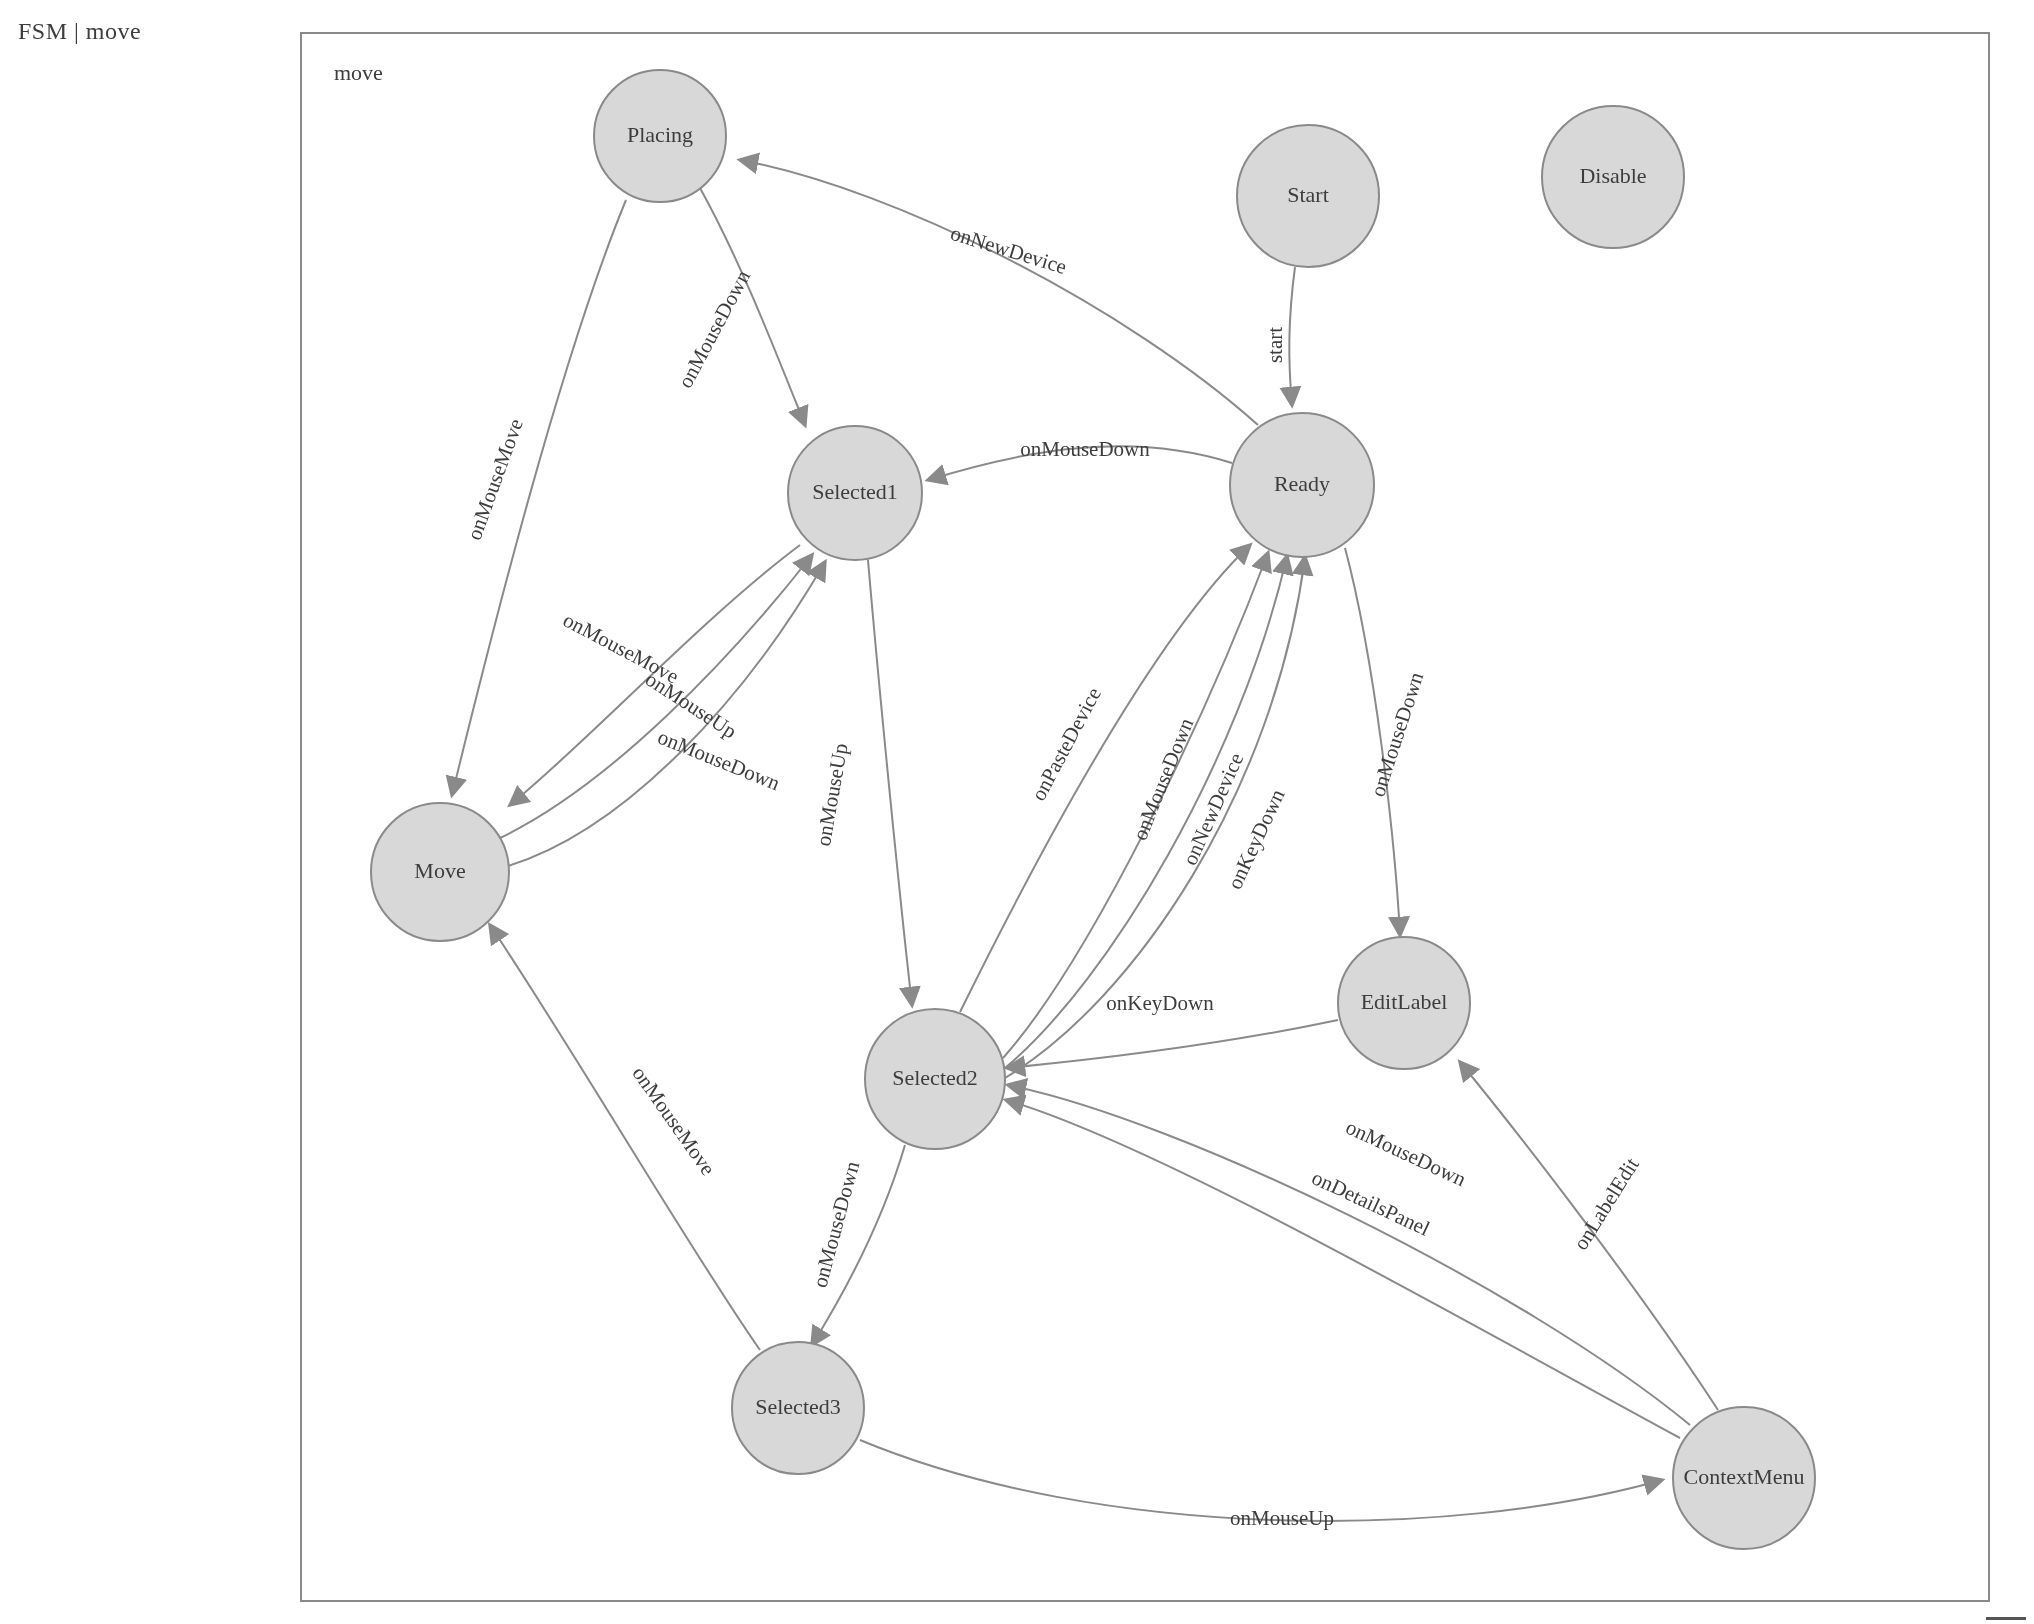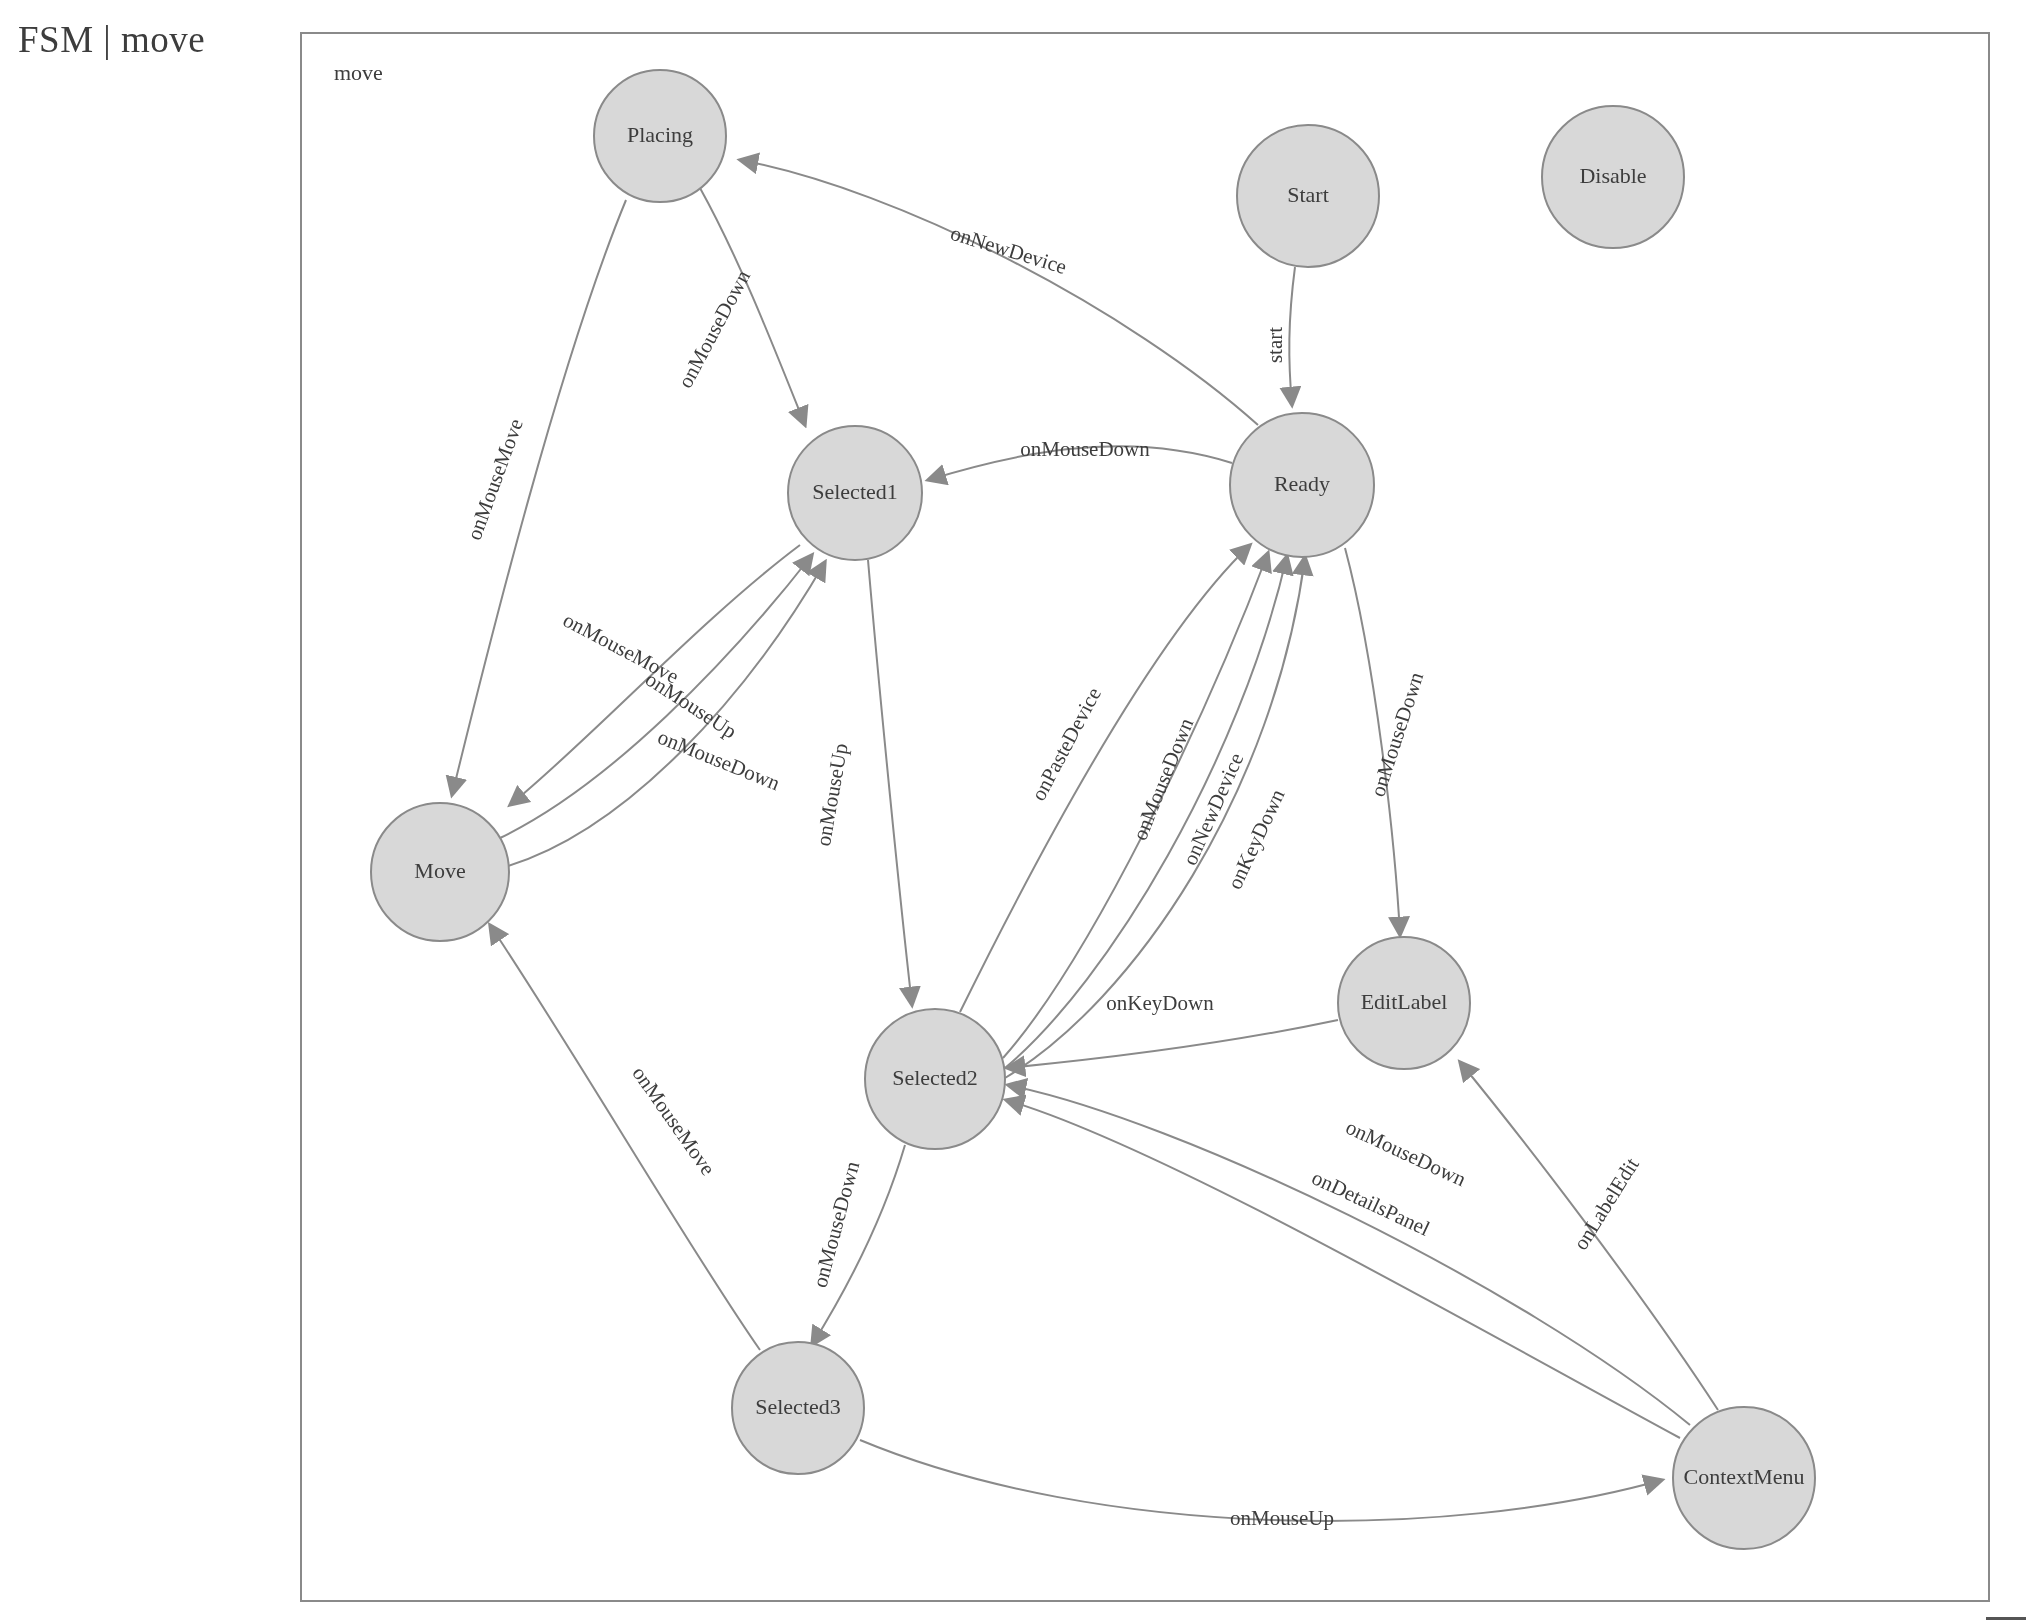--- a/index.html
+++ b/index.html
@@ -11,21 +11,21 @@
     width: 2034px;
     height: 1624px;
     font-family: "Liberation Serif", serif;
     position: relative;
     overflow: hidden;
   }
   #page-title {
     position: absolute;
     left: 18px;
     top: 18px;
-    font-size: 37px;
+    font-size: 24px;
     color: #3d3d3d;
     font-family: "Liberation Serif", serif;
     letter-spacing: 0.5px;
     white-space: nowrap;
   }
   #diagram-frame {
     position: absolute;
     left: 300px;
     top: 32px;
     width: 1690px;

